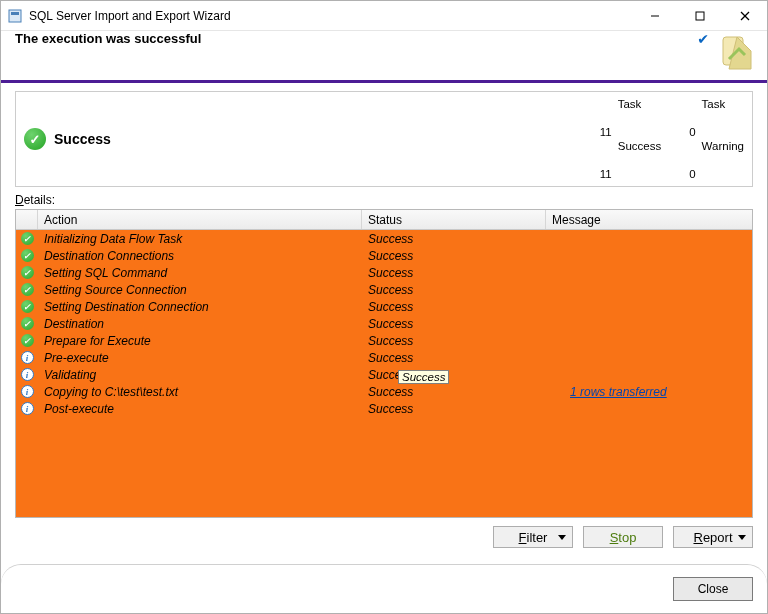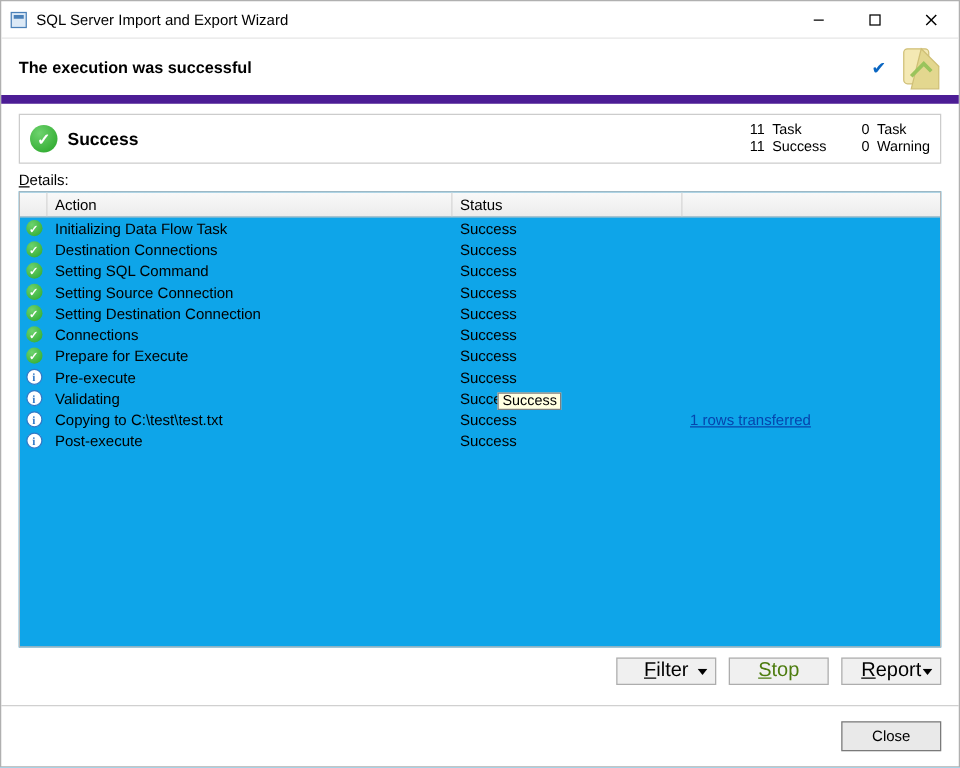--- a/index.html
+++ b/index.html
@@ -18,68 +18,68 @@
     border-bottom: 1px solid #e6e6e6;
   }
   .titlebar .app-icon {
     width:16px; height:16px; margin-right:6px;
     display:inline-flex; align-items:center; justify-content:center;
   }
   .titlebar .title { flex:1; font-size:12px; }
   .win-controls { display:flex; }
   .win-btn { width:45px; height:29px; display:flex; align-items:center; justify-content:center; }
   .banner {
-    height: 52px; display:flex; align-items:center; padding: 0 10px 0 14px;
-    border-bottom: 7px solid #4c1d95;
+    height: 52px; display:flex; padding: 0 10px 0 14px;
+    border-bottom: 3px solid #4c1d95;
   }
   .banner .msg { flex:1; font-weight:bold; font-size:13px; }
   .banner .check { color:#0a66c2; margin-right:6px; font-size:14px; }
   .banner .art {
     width:42px; height:42px; position:relative; overflow:hidden;
   }
   .main { flex:1; padding: 8px 14px 6px 14px; display:flex; flex-direction:column; min-height:0; }
   .summary { display:flex; align-items:center; border:1px solid #ccc; border-top-width:1px; border-bottom-width:1px; padding:6px 8px; background:#fff; }
   .summary .ok-icon { margin-right:8px; }
   .summary .ok-text { font-weight:bold; font-size:14px; flex:1; }
   .stats { display:grid; grid-template-columns: auto auto 16px auto auto; column-gap:6px; font-size:11.5px; row-gap:2px; }
-  .stats .n { text-align:right; }
+  .stats .n { text-align:right;margin-top:28px; }
   .details-label { margin-top:6px; margin-bottom:2px; font-size:12px; }
   .details-label span { text-decoration: underline; text-decoration-color: transparent; }
-  .grid-wrap { flex:1; border:1px solid #b8b8b8; background:#0ea5e9; display:flex; flex-direction:column; min-height:0; }
+  .grid-wrap { flex:1; border:1px solid #b8b8b8; background:#f97316; display:flex; flex-direction:column; min-height:0; }
   .grid-head { display:flex; background: linear-gradient(#f9f9f9,#ececec); border-bottom:1px solid #c8c8c8; height:20px; align-items:center; }
   .col-icon { width:22px; border-right:1px solid #d6d6d6; height:100%; }
   .col-action { width:324px; padding:0 6px; border-right:1px solid #d6d6d6; height:100%; display:flex; align-items:center; }
   .col-status { width:184px; padding:0 6px; border-right:1px solid #d6d6d6; height:100%; display:flex; align-items:center; }
   .col-message { flex:1; padding:0 6px; height:100%; display:flex; align-items:center; }
   .grid-body { flex:1; overflow:auto; }
-  .row { display:flex; height:17px; align-items:center; font-size:12px; }
+  .row { display:flex; height:17px; align-items:center; font-size:12px;font-style:italic; }
   .row .c-icon { width:22px; display:flex; align-items:center; justify-content:center; }
   .row .c-action { width:324px; padding:0 6px; white-space:nowrap; overflow:hidden; text-overflow:ellipsis; }
   .row .c-status { width:184px; padding:0 6px; position:relative; }
   .row .c-message { flex:1; padding:0 6px; }
   .ico-success { width:13px; height:13px; border-radius:50%; background: radial-gradient(circle at 35% 30%, #6ed36e, #2aa72a); display:flex; align-items:center; justify-content:center; }
   .ico-success::after { content:"✓"; color:#fff; font-size:9px; font-weight:bold; }
   .ico-info { width:13px; height:13px; border-radius:50%; background:#fff; border:1.5px solid #3179c6; display:flex; align-items:center; justify-content:center; color:#3179c6; font-size:9px; font-weight:bold; font-family:Georgia, serif; }
   .ico-info::after { content:"i"; }
-  .link { color:#0645ad; text-decoration: underline; cursor:pointer; }
+  .link { color:#0645ad; text-decoration: underline; cursor:pointer;margin-left:18px; }
   .tooltip {
     position:absolute; top:2px; left:36px; border:1px solid #808080; background:#ffffe1;
     padding: 0 3px; font-size:11.5px; z-index:5;
   }
   .btnbar1 { display:flex; justify-content:flex-end; gap:10px; padding:8px 0 10px 0; align-items:center; }
   .dropbtn {
     width:80px; height:22px; border:1px solid #adadad; background:#f0f0f0;
-    display:flex; align-items:center; justify-content:center; font-size:16px;
+    display:flex; align-items:center; justify-content:center; font-size:13px;
     position:relative; cursor:default;
   }
   .dropbtn.disabled { color:#4d7c0f; }
   .dropbtn .lbl { flex:1; text-align:center; }
   .dropbtn .arrow { position:absolute; right:6px; }
   .arrow svg { display:block; }
-  .footer { border-top:1px solid #d0d0d0; padding: 12px 14px; display:flex; justify-content:flex-end; }
+  .footer { border-top:1px solid #d0d0d0; padding: 12px 14px; display:flex; justify-content:flex-end;border-radius:20px; }
   .btn {
     width:80px; height:24px; border:1px solid #7a7a7a; background:#e9e9e9;
     display:flex; align-items:center; justify-content:center; font-size:12px;
     cursor:default;
   }
   .u { text-decoration:underline; }
   .big-ok { width:22px; height:22px; border-radius:50%; background: radial-gradient(circle at 35% 30%, #6ed36e, #24a324); display:flex; align-items:center; justify-content:center; }
   .big-ok::after { content:"✓"; color:#fff; font-size:13px; font-weight:bold; }
 </style>
 </head>
@@ -148,20 +148,21 @@
       </div>
     </div>
 
     <div class="details-label"><span class="u" style="text-decoration-color:#000;">D</span><span></span>etails:</div>
 
     <div class="grid-wrap">
       <div class="grid-head">
         <div class="col-icon"></div>
         <div class="col-action">Action</div>
         <div class="col-status">Status</div>
+        <div class="col-message">Message</div>
       </div>
       <div class="grid-body" id="grid-body">
           <div class="row">
             <div class="c-icon">
               <span class="ico-success"></span>
             </div>
             <div class="c-action">Initializing Data Flow Task</div>
             <div class="c-status">Success</div>
             <div class="c-message"></div>
           </div>
@@ -194,21 +195,21 @@
               <span class="ico-success"></span>
             </div>
             <div class="c-action">Setting Destination Connection</div>
             <div class="c-status">Success</div>
             <div class="c-message"></div>
           </div>
           <div class="row">
             <div class="c-icon">
               <span class="ico-success"></span>
             </div>
-            <div class="c-action">Connections</div>
+            <div class="c-action">Destination</div>
             <div class="c-status">Success</div>
             <div class="c-message"></div>
           </div>
           <div class="row">
             <div class="c-icon">
               <span class="ico-success"></span>
             </div>
             <div class="c-action">Prepare for Execute</div>
             <div class="c-status">Success</div>
             <div class="c-message"></div>

